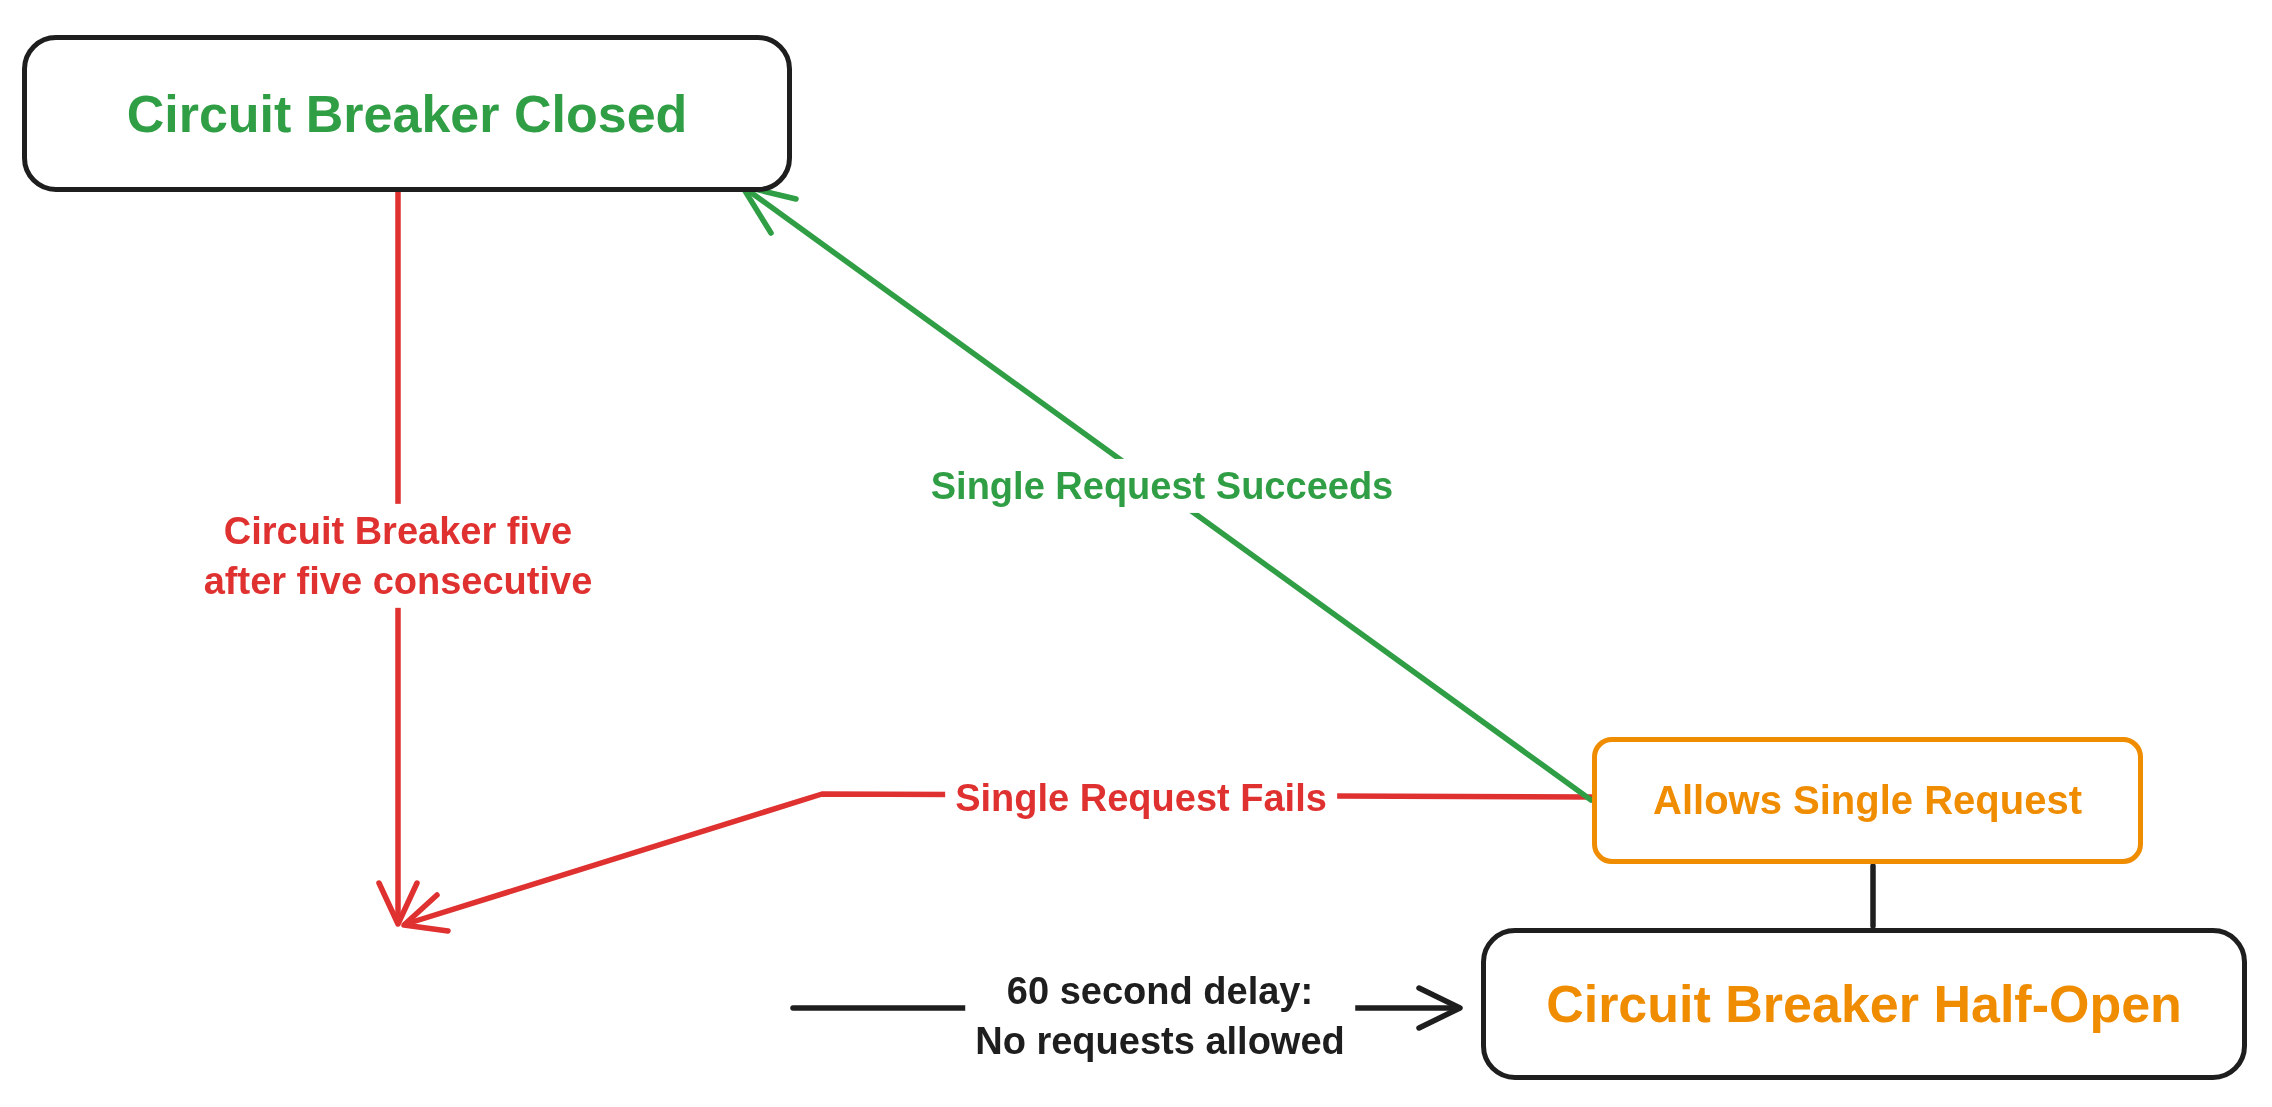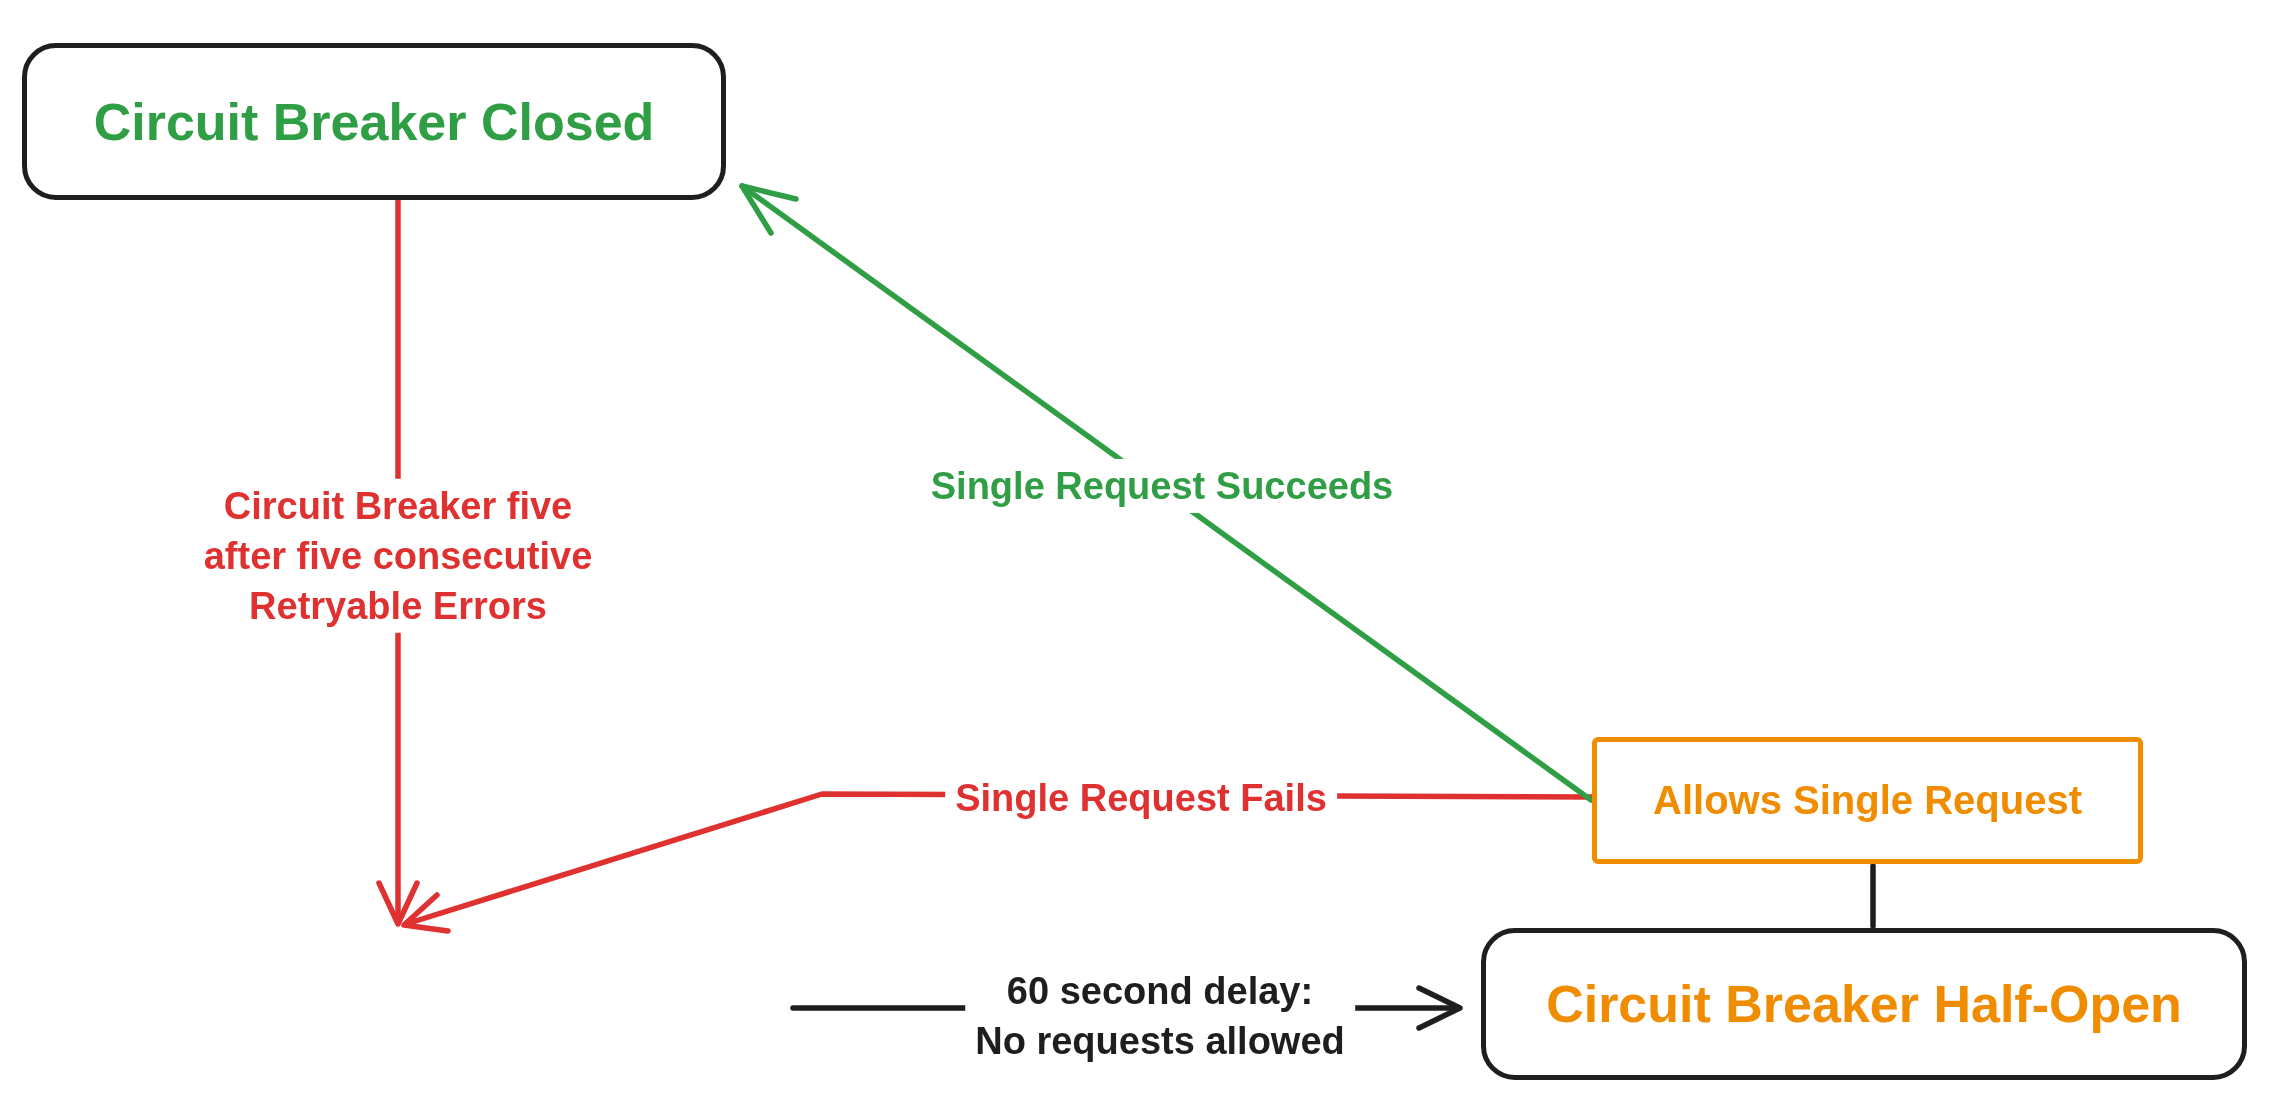--- a/index.html
+++ b/index.html
@@ -37,25 +37,25 @@
     position: absolute;
     display: flex;
     align-items: center;
     justify-content: center;
     text-align: center;
     background: var(--background);
     border: 5px solid var(--ink);
     border-radius: 34px;
     font-weight: bold;
   }
-  .node-closed   { left: 22px;   top: 43px;  width: 704px; height: 157px; color: var(--green);  font-size: 52px; }
+  .node-closed   { left: 22px;   top: 35px;  width: 770px; height: 157px; color: var(--green);  font-size: 52px; }
   .node-open     { left: 24px;   top: 930px; width: 766px; height: 152px; color: var(--red);    font-size: 52px; }
   .node-half     { left: 1481px; top: 928px; width: 766px; height: 152px; color: var(--orange); font-size: 52px; }
   .node-allows   { left: 1592px; top: 737px; width: 551px; height: 127px; color: var(--orange);
-                   font-size: 40px; border-color: var(--orange); border-radius: 6px; }
+                   font-size: 40px; border-color: var(--orange); border-radius: 20px; }
   .edge-label {
     position: absolute;
     transform: translate(-50%, -50%);
     background: var(--background);
     text-align: center;
     font-size: 38px;
     font-weight: bold;
     line-height: 1.32;
     padding: 2px 10px;
     white-space: nowrap;
@@ -97,21 +97,20 @@
     <span>Circuit Breaker Half-Open</span>
   </div>
 
   <div class="node node-allows">
     <span>Allows Single Request</span>
   </div>
 
   <div class="edge-label label-trips">
     <span class="line-block">Circuit Breaker five</span>
     <span class="line-block">after five consecutive</span>
-    <span class="line-block">Retryable Errors</span>
   </div>
 
   <div class="edge-label label-fails">Single Request Fails</div>
 
   <div class="edge-label label-succeeds">Single Request Succeeds</div>
 
   <div class="edge-label label-delay">
     <span class="line-block">60 second delay:</span>
     <span class="line-block">No requests allowed</span>
   </div>

